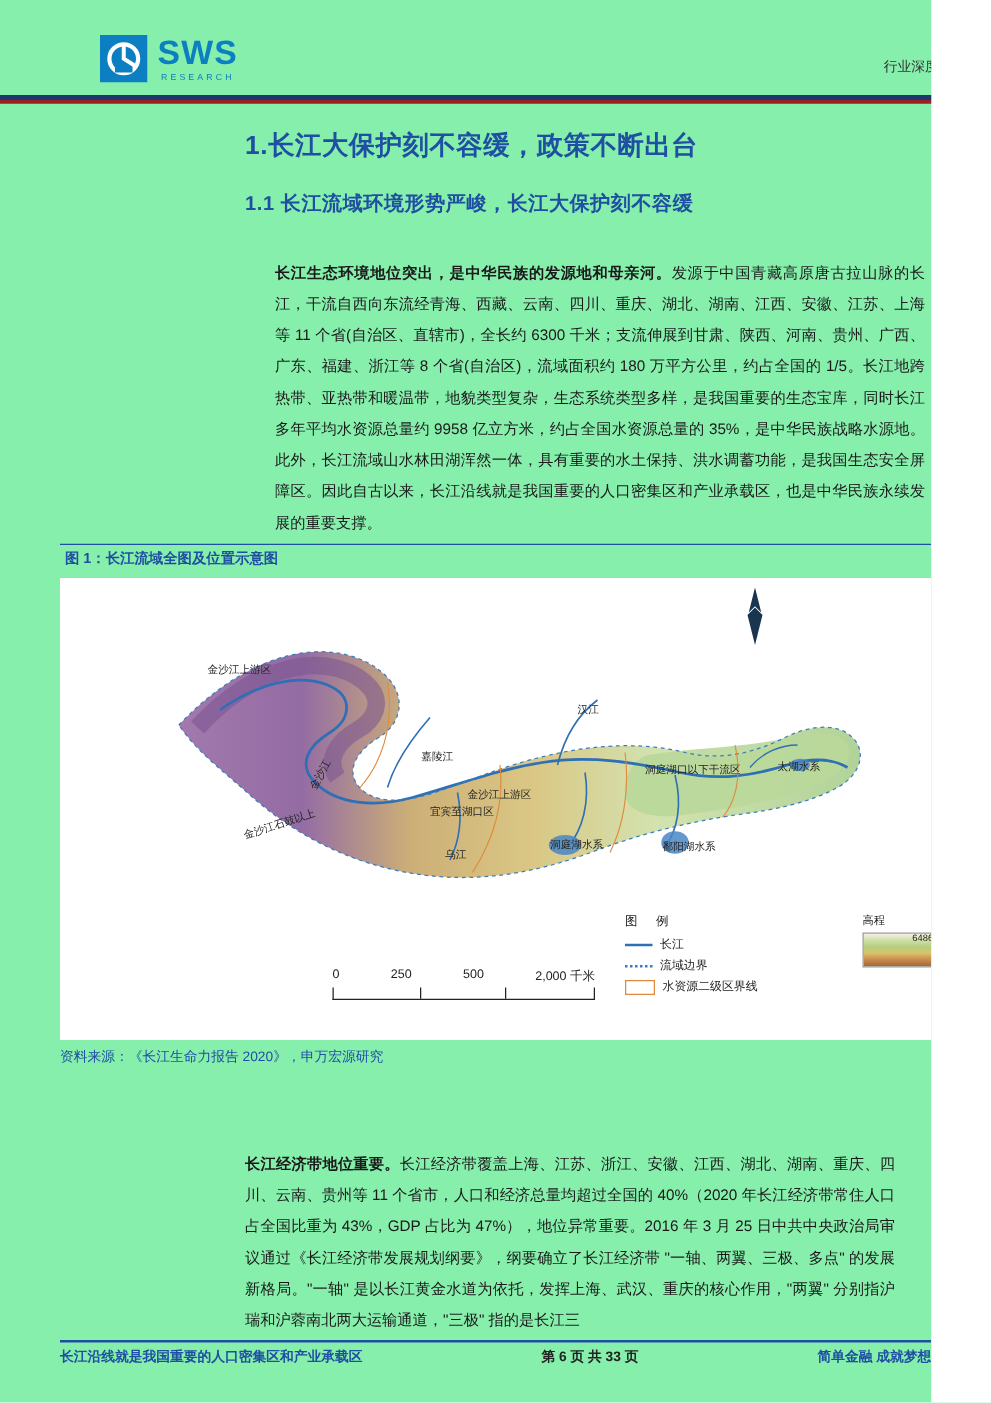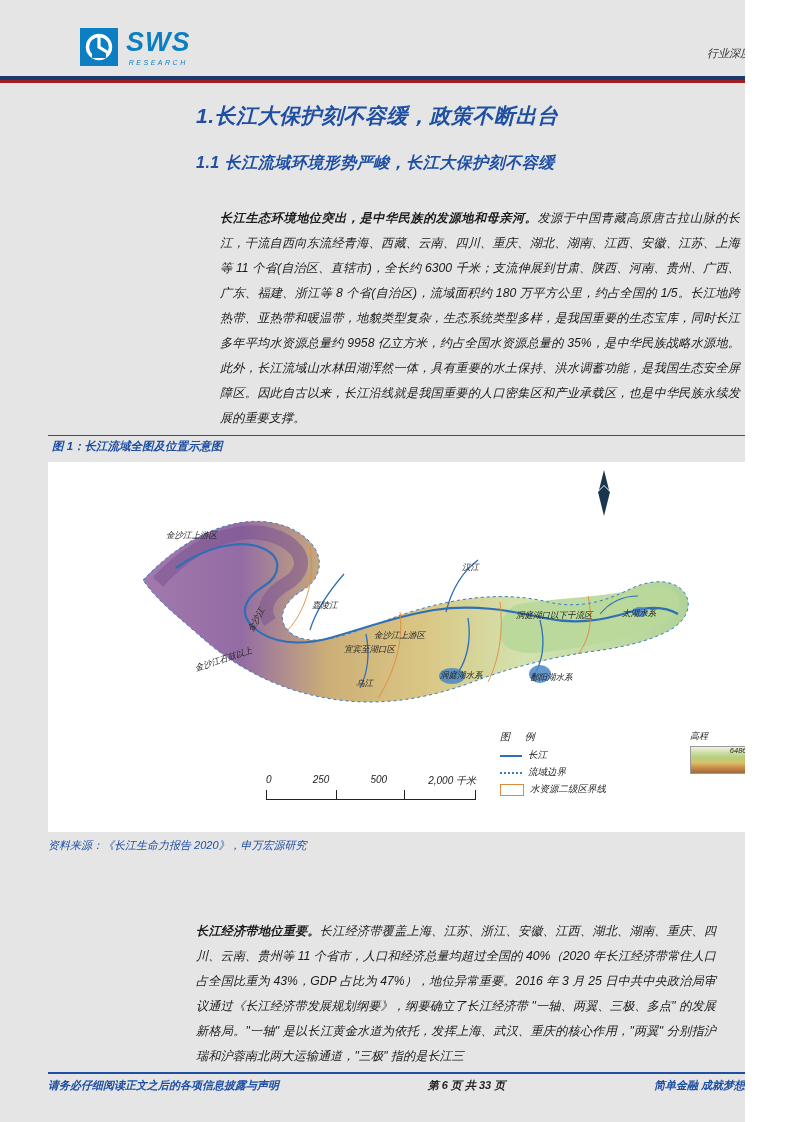--- a/index.html
+++ b/index.html
@@ -4,24 +4,23 @@
 <style>
   html, body {
     margin: 0;
     padding: 0;
     background: #ffffff;
   }
   .page {
     position: relative;
     width: 745px;
     height: 1122px;
-    background: #e5e5e5;
+    background: #86efac;
     font-family: "Liberation Sans", sans-serif;
     overflow: hidden;
-    font-style: italic;
   }
 
   
   .header {
     position: absolute;
     top: 0; left: 0;
     width: 793px;
     height: 90px;
   }
   .logo-wrap {
@@ -372,21 +371,21 @@
                  C132,156 110,140 95,118 Z" fill="none" stroke="#3a7dbd" stroke-width="1" stroke-dasharray="3,3"></path>
 
         <path d="M262,84 C268,120 256,150 240,168" fill="none" stroke="#e08a3c" stroke-width="0.9"></path>
         <path d="M352,150 C356,184 344,214 330,236" fill="none" stroke="#e08a3c" stroke-width="0.9"></path>
         <path d="M452,140 C456,172 450,200 440,220" fill="none" stroke="#e08a3c" stroke-width="0.9"></path>
         <path d="M540,134 C546,160 540,180 530,192" fill="none" stroke="#e08a3c" stroke-width="0.9"></path>
       </svg>
 
       <div class="map-label" style="left:118px; top:60px;margin-top:8px;">金沙江上游区</div>
       <div class="map-label" style="left:414px; top:100px;">汉江</div>
-      <div class="map-label" style="left:264px; top:138px;">嘉陵江</div>
+      <div class="map-label" style="left:272px; top:138px;padding-left:17px;">嘉陵江</div>
       <div class="map-label" style="left:468px; top:148px;">洞庭湖口以下干流区</div>
       <div class="map-label" style="left:574px; top:146px;">太湖水系</div>
       <div class="map-label" style="left:196px; top:152px; transform:rotate(-62deg);">金沙江</div>
       <div class="map-label" style="left:326px; top:168px;">金沙江上游区</div>
       <div class="map-label" style="left:296px; top:182px;">宜宾至湖口区</div>
       <div class="map-label" style="left:308px; top:216px;">乌江</div>
       <div class="map-label" style="left:392px; top:208px;">洞庭湖水系</div>
       <div class="map-label" style="left:482px; top:210px;">鄱阳湖水系</div>
       <div class="map-label" style="left:146px; top:192px; transform:rotate(-18deg);">金沙江石鼓以上</div>
 
@@ -438,17 +437,17 @@
 
     <div class="fig-source">资料来源：《长江生命力报告 2020》，申万宏源研究</div>
 
     <p class="para" id="para2">
       <b>长江经济带地位重要。</b><span>长江经济带覆盖上海、江苏、浙江、安徽、江西、湖北、湖南、重庆、四川、云南、贵州等 11 个省市，人口和经济总量均超过全国的 40%（2020 年长江经济带常住人口占全国比重为 43%，GDP 占比为 47%），地位异常重要。2016 年 3 月 25 日中共中央政治局审议通过《长江经济带发展规划纲要》，纲要确立了长江经济带 "一轴、两翼、三极、多点" 的发展新格局。"一轴" 是以长江黄金水道为依托，发挥上海、武汉、重庆的核心作用，"两翼" 分别指沪瑞和沪蓉南北两大运输通道，"三极" 指的是长江三</span>
     </p>
   </div>
 
   <div class="footer-rule"></div>
   <div class="footer">
-    <span>请务必仔细阅读正文之后的各项信息披露与声明</span>
+    <span>长江沿线就是我国重要的人口密集区和产业承载区</span>
     <span class="footer-center">第 6 页 共 33 页</span>
     <span>简单金融 成就梦想</span>
   </div>
 </div>
 
 </body></html>

